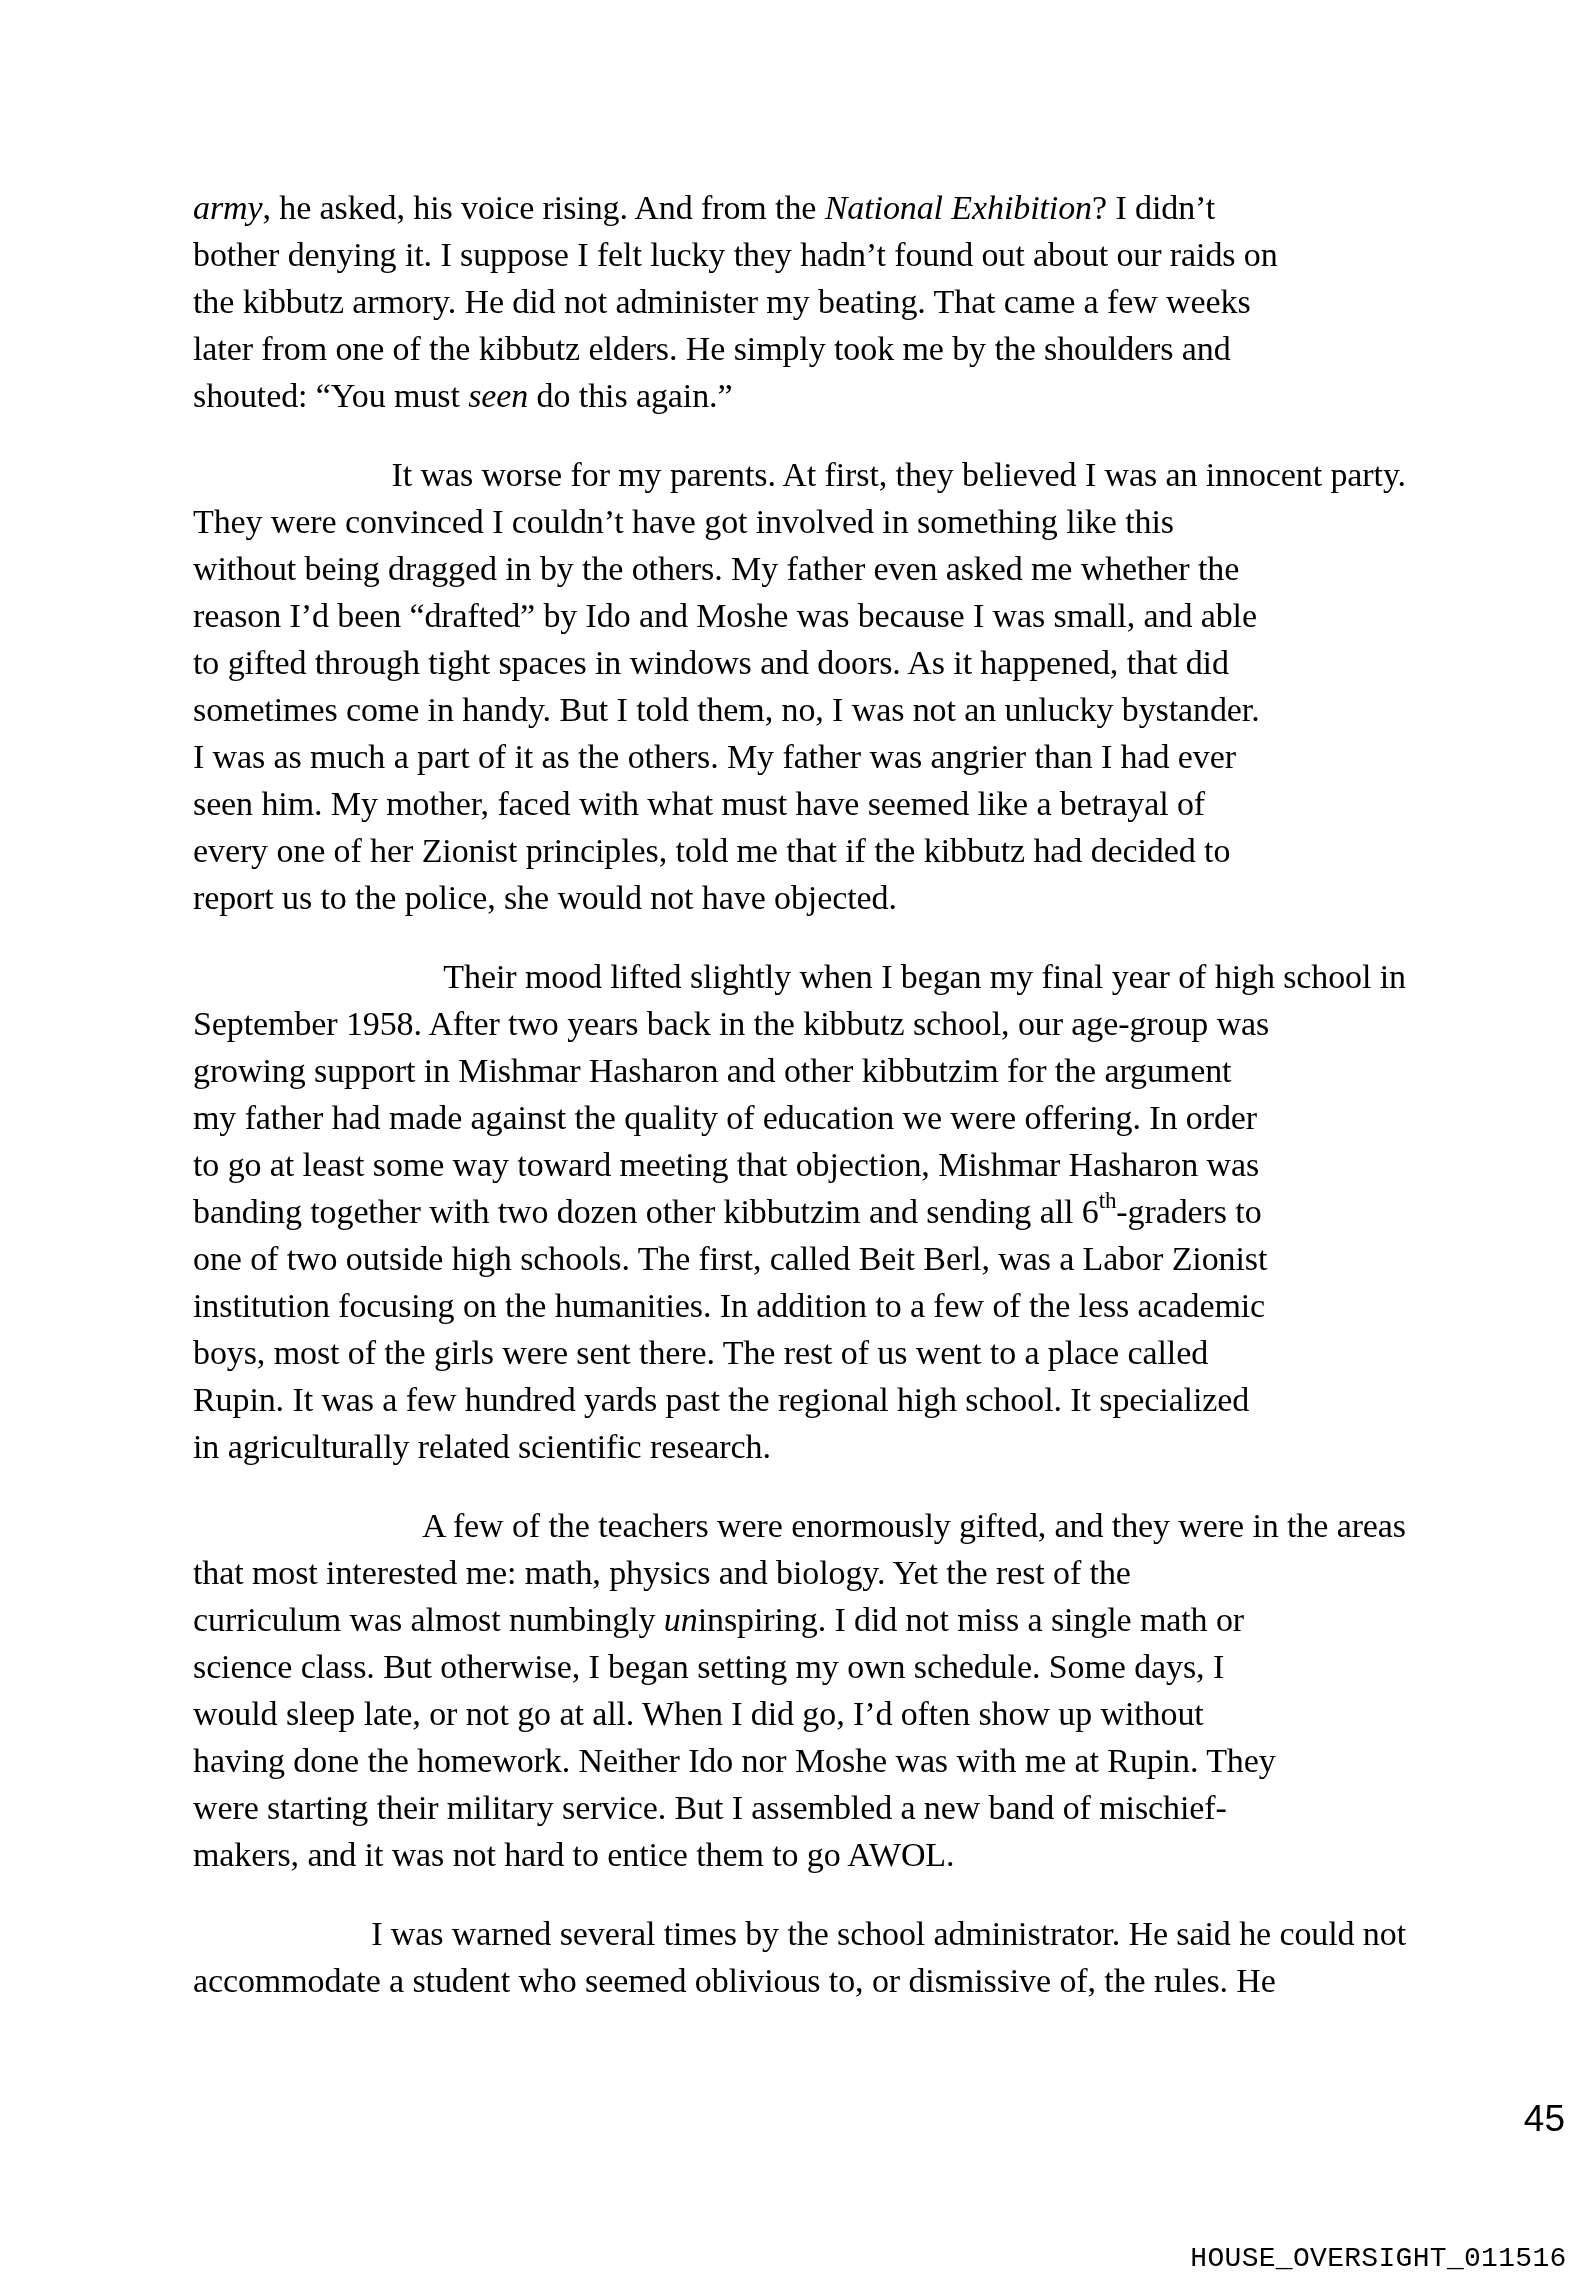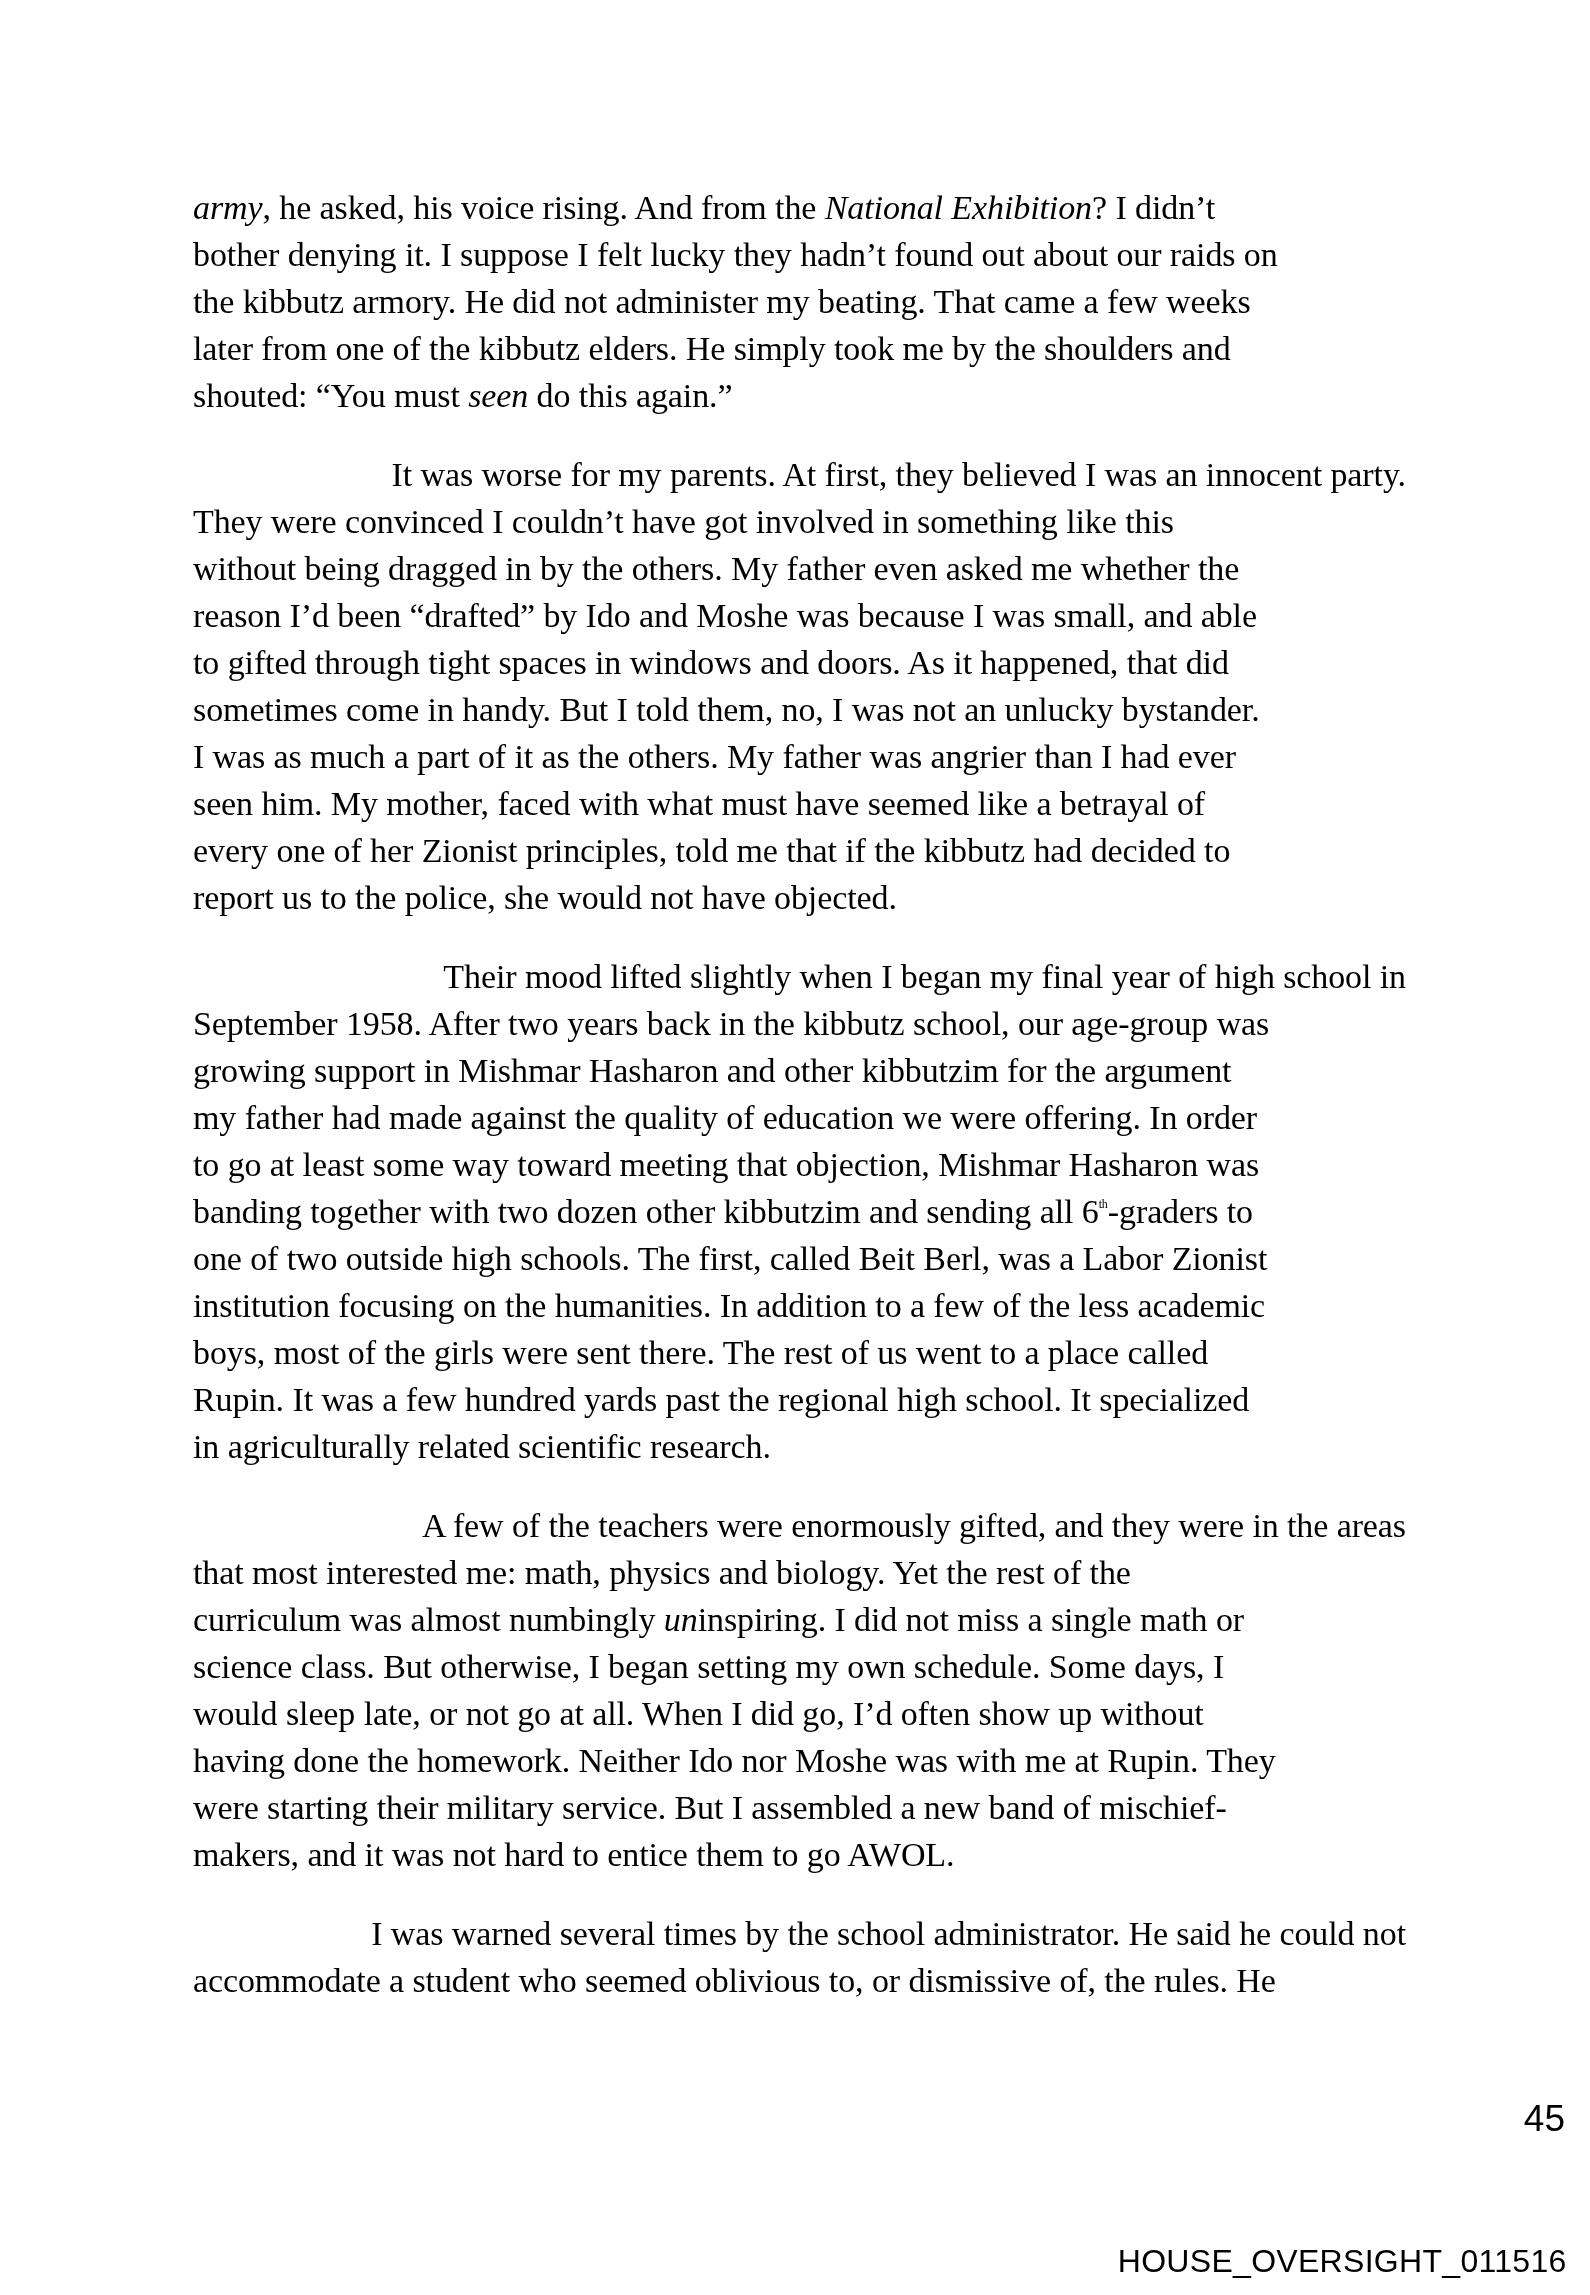--- a/index.html
+++ b/index.html
@@ -44,41 +44,41 @@
     }
     .para.indented .line:first-child {
       padding-left: 45px;
       text-align: right;
     }
     .para .line {
       text-indent: 0;
     }
     em { font-style: italic; }
     sup {
-      font-size: 12px;
+      font-size: 23px;
       line-height: 0;
       position: relative;
       top: -2.6px;
       vertical-align: super;
     }
     .page-number {
       position: absolute;
       right: 26px;
       top: 2100px;
       font-family: "Liberation Sans", "DejaVu Sans", sans-serif;
       font-size: 37px;
       line-height: 1;
       text-align: right;
     }
     .bates-stamp {
       position: absolute;
       right: 24.4px;
       top: 2245px;
-      font-family: Liberation Sans, sans-serif;
-      font-size: 32px;
+      font-family: Liberation Mono, monospace;
+      font-size: 28px;
       line-height: 1;
       letter-spacing: 0.3px;
     }
   </style>
 </head>
 <body>
 
 <main class="page-body" id="page-body">
     <p class="para continued">
       <span class="line"><em>army</em><span>, he asked, his voice rising. And from the </span><em>National Exhibition</em><span>? I didn’t</span></span>

